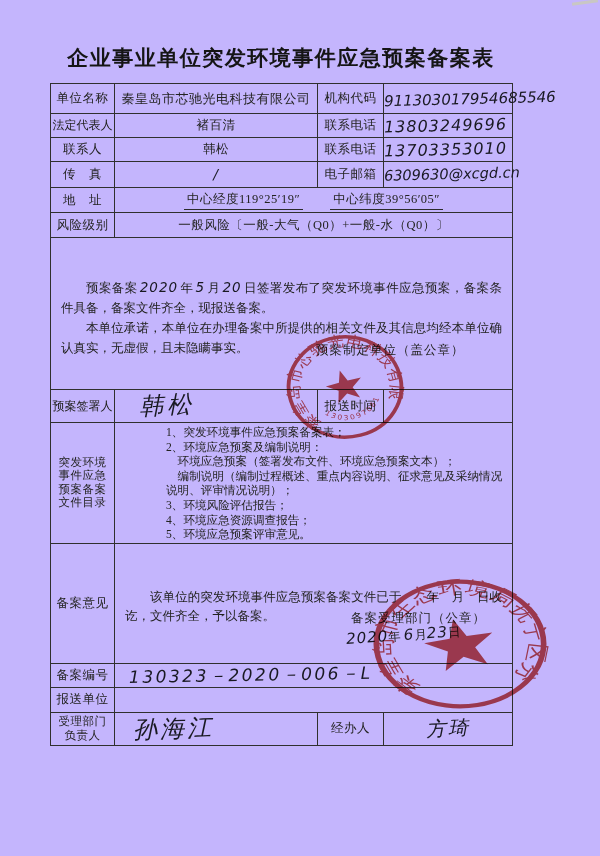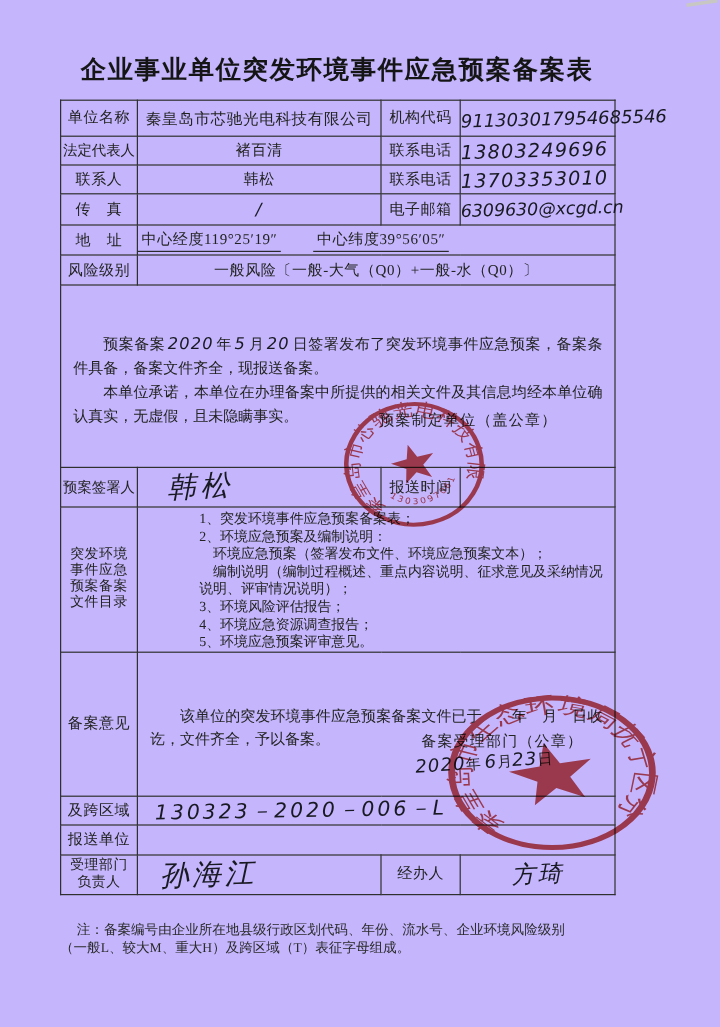--- a/index.html
+++ b/index.html
@@ -35,21 +35,21 @@
   .decl-text p{margin:0;text-indent:2em;}
   .seal-caption-1{position:absolute;left:265px;top:104px;font-size:12.5px;letter-spacing:1px;}
   .catalog-cell{vertical-align:top;}
   .catalog{padding:3px 6px 0 8px;font-size:11.6px;line-height:14.6px;text-align:left;margin-left:43px;}
   .catalog .ind{text-indent:1em;}
   .review-cell{position:relative;vertical-align:top;}
   .review-text{padding:8px 10px 0 10px;line-height:19px;text-align:justify;font-size:12.5px;text-indent:2em;}
   .review-sign{position:absolute;right:26px;top:66px;text-align:center;font-size:12.5px;letter-spacing:1px;}
   .review-date{position:absolute;right:52px;top:82px;font-size:12.5px;transform:rotate(-4deg);}
   .review-date .hw{font-size:15px;}
-  .addr-wrap{display:flex;gap:27px;}
+  .addr-wrap{display:flex;justify-content:center;gap:27px;}
   .addr-seg{border-bottom:1px solid #2b2b2b;padding:0 3px 1px 3px;}
   .multi-line div{line-height:13.5px;font-size:11.5px;text-align:center;}
   .note{
     position:absolute;left:50px;top:768px;width:470px;
     font-size:11.3px;line-height:14.5px;color:#2a2a28;text-align:left;
   }
   .note .n1{padding-left:14px;}
   .stamp{position:absolute;mix-blend-mode:multiply;opacity:.92;}
   .filing-hw{font-size:17px;letter-spacing:2.5px;display:inline-block;transform:rotate(-1deg);padding-left:14px;}
   .sig2{font-size:24px;letter-spacing:3px;display:inline-block;transform:rotate(-2deg);}
@@ -158,45 +158,41 @@
     <tr style="height:120px">
       <td class="lab">备案意见</td>
       <td class="review-cell" colspan="3">
         <div class="review-text">该单位的突发环境事件应急预案备案文件已于　　年　月　日收讫，文件齐全，予以备案。</div>
         <div class="review-sign">备案受理部门（公章）</div>
         <div class="review-date"><span class="hw">2020</span><span>年</span> <span class="hw">6</span><span>月</span><span class="hw">23</span><span>日</span></div>
       </td>
     </tr>
 
     <tr style="height:23px">
-      <td class="lab">及跨区域</td>
+      <td class="lab">备案编号</td>
       <td class="valL" colspan="3"><span class="hw filing-hw">130323－2020－006－L</span></td>
     </tr>
 
     <tr style="height:25px">
       <td class="lab">报送单位</td>
       <td class="val" colspan="3"></td>
     </tr>
 
     <tr style="height:28px">
       <td class="lab multi-line">
         <div>受理部门</div>
         <div>负责人</div>
       </td>
       <td class="valL"><span class="hw sig2" style="padding-left:18px">孙海江</span></td>
       <td class="lab">经办人</td>
       <td class="val"><span class="hw sig3">方琦</span></td>
     </tr>
   </tbody>
     </table>
 
-  <div class="note">
-    <div class="n1">注：备案编号由企业所在地县级行政区划代码、年份、流水号、企业环境风险级别</div>
-    <div>（一般L、较大M、重大H）及跨区域（T）表征字母组成。</div>
-  </div>
 
   <svg class="stamp" style="left:281px;top:330px" width="128" height="114" viewBox="0 0 200 200" preserveAspectRatio="none">
     <g transform="rotate(-16 100 100)" fill="#c4403f" stroke="none">
       <circle cx="100" cy="100" r="88" fill="none" stroke="#c4403f" stroke-width="6"></circle>
       <path id="sealArc1" d="M 48.3,150.3 A 72,72 0 1,1 151.7,150.3" fill="none" stroke="none"></path>
       <text font-size="26" font-family="'Liberation Serif',serif" fill="#c4403f" letter-spacing="1">
         <textPath href="#sealArc1" startOffset="0">秦皇岛市芯驰光电科技有限公司</textPath>
       </text>
       <path id="sealArcB1" d="M 54,134 A 56,56 0 0,0 146,134" fill="none" stroke="none"></path>
       <text font-size="12" font-family="'DejaVu Sans',sans-serif" fill="#c4403f" letter-spacing="3">

